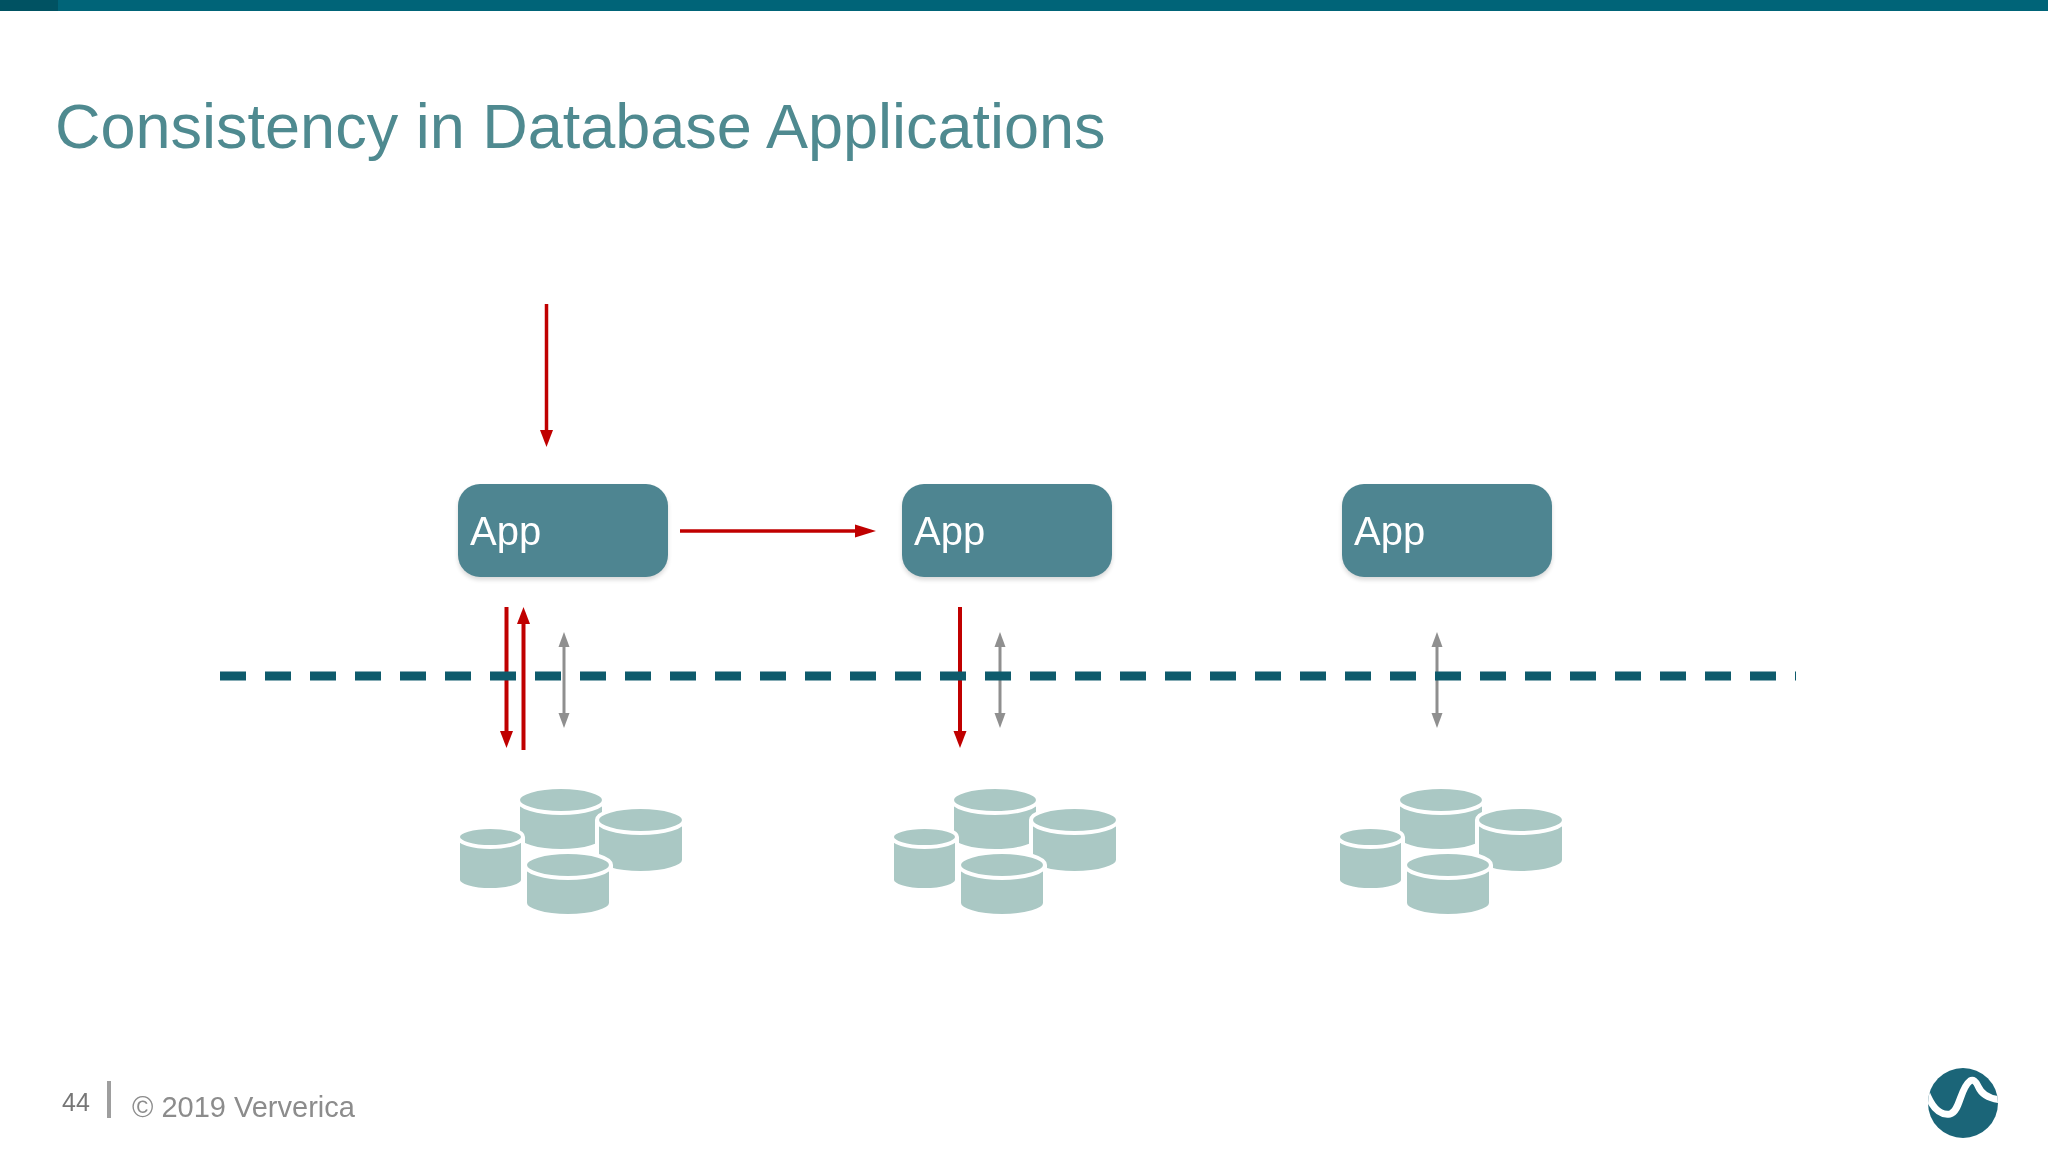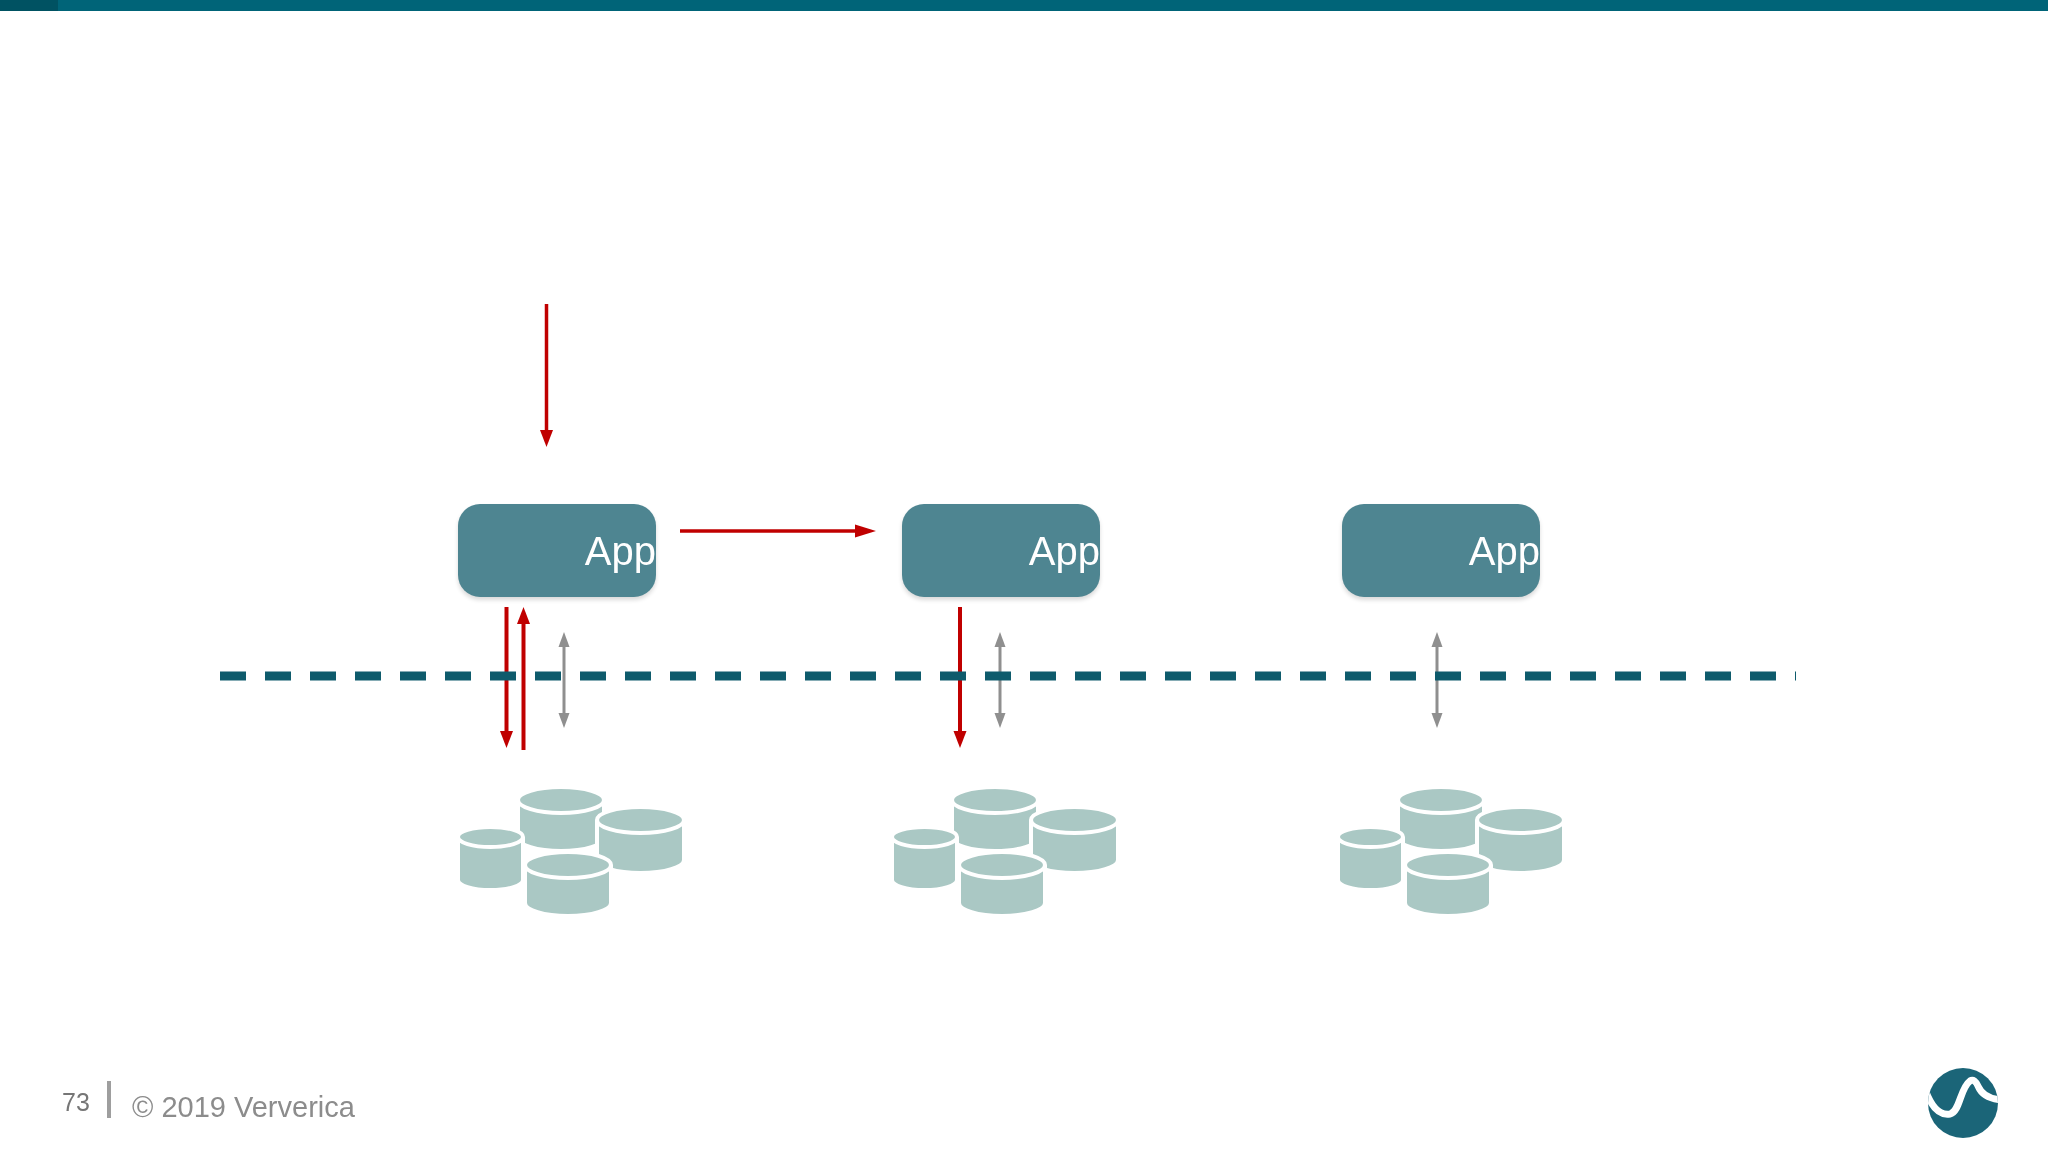--- a/index.html
+++ b/index.html
@@ -18,25 +18,26 @@
     position:absolute;left:0;top:0;width:58px;height:11px;
     background:var(--top_bar_accent,#005262);
   }
   .title{
     position:absolute;left:55px;top:48px;
     font-size:63px;font-weight:300;letter-spacing:0px;
     color:var(--title,#4f8a90);
     white-space:nowrap;
   }
   .app-box{
-    position:absolute;top:504px;width:198px;height:93px;
+    position:absolute;top:484px;width:198px;height:93px;
     background:var(--app_box,#4e8591);
     border-radius:22px;
-    display:flex;align-items:center;justify-content:flex-end;
+    display:flex;align-items:center;justify-content:flex-start;
     box-shadow:0 3px 4px rgba(0,0,0,0.15);
+    padding-left:12px;
   }
   .app-box .app-label{
     color:var(--app_label,#ffffff);
     font-size:40px;line-height:1;
   }
   .app-1{left:458px;}
   .app-2{left:902px;}
   .app-3{left:1342px;}
   svg.overlay{position:absolute;left:0;top:0;}
   .red-line{stroke:var(--arrow_red,#c00000);fill:none;}
@@ -63,20 +64,21 @@
 </style>
 </head>
 <body>
 
 <div class="slide">
 
   <div class="topbar">
     <div class="topbar-accent"></div>
   </div>
 
+  <h1 class="title">Consistency in Database Applications</h1>
 
   <svg class="overlay" width="2048" height="1152" viewBox="0 0 2048 1152">
 
     <defs>
       <g id="db-cluster">
 
         <path class="cyl" d="M60,14 V52 A43,13 0 0 0 146,52 V14"></path>
         <ellipse class="cyl" cx="103" cy="14" rx="43" ry="13"></ellipse>
 
         <path class="cyl" d="M139,34 V74 A43.5,13 0 0 0 226,74 V34"></path>
@@ -140,21 +142,21 @@
   <div class="app-box app-1">
     <span class="app-label">App</span>
   </div>
   <div class="app-box app-2">
     <span class="app-label">App</span>
   </div>
   <div class="app-box app-3">
     <span class="app-label">App</span>
   </div>
 
-  <div class="footer-page">73</div>
+  <div class="footer-page">44</div>
   <div class="footer-sep"></div>
   <div class="footer-copy">© 2019 Ververica</div>
 
   <svg class="logo" width="88" height="88" viewBox="0 0 88 88">
     <defs>
       <clipPath id="logo-clip">
           <circle cx="43" cy="43" r="35"></circle>
         </clipPath>
     </defs>
     <circle cx="43" cy="43" r="35" fill="var(--logo,#1b6578)"></circle>

